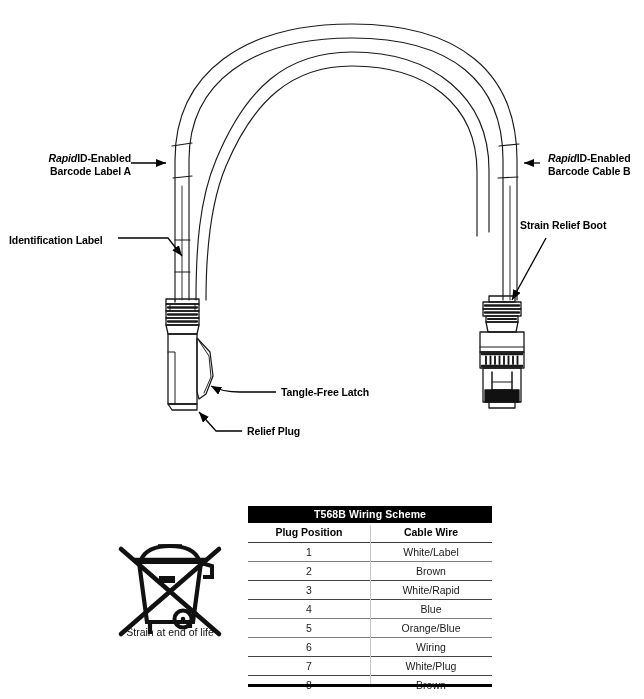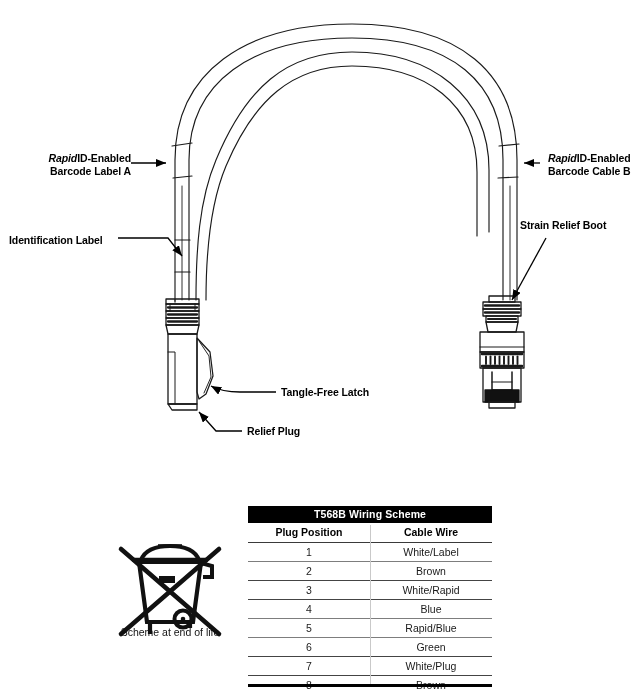--- a/index.html
+++ b/index.html
@@ -285,21 +285,21 @@
       <path d="M 190,622 L 190,628" stroke-width="4.2"></path>
 
       <circle cx="183" cy="619" r="8.5" stroke-width="4.0"></circle>
       <circle cx="183" cy="619" r="2.3" fill="#111111" stroke="none"></circle>
 
       <path d="M 121,549 L 219,634" stroke-width="4.6" stroke-linecap="round"></path>
       <path d="M 219,549 L 121,634" stroke-width="4.6" stroke-linecap="round"></path>
     </g>
   </svg>
 
-  <div id="recycle-caption">Scheme at end of life</div>
+  <div id="recycle-caption">Strain at end of life</div>
 
   <table id="wiring-table">
     <tbody>
       <tr>
         <td class="tbl-title" colspan="2">T568B Wiring Scheme</td>
       </tr>
       <tr>
         <th class="tbl-head col-a">Plug Position</th>
         <th class="tbl-head col-b">Cable Wire</th>
       </tr>
@@ -315,25 +315,25 @@
       <tr>
         <td class="tbl-cell">3</td>
         <td class="tbl-cell">White/Rapid</td>
       </tr>
       <tr class="odd-sep">
         <td class="tbl-cell">4</td>
         <td class="tbl-cell">Blue</td>
       </tr>
       <tr class="odd-sep">
         <td class="tbl-cell">5</td>
-        <td class="tbl-cell">Rapid/Blue</td>
+        <td class="tbl-cell">Orange/Blue</td>
       </tr>
       <tr>
         <td class="tbl-cell">6</td>
-        <td class="tbl-cell">Green</td>
+        <td class="tbl-cell">Wiring</td>
       </tr>
       <tr>
         <td class="tbl-cell">7</td>
         <td class="tbl-cell">White/Plug</td>
       </tr>
       <tr class="last-row">
         <td class="tbl-cell">8</td>
         <td class="tbl-cell">Brown</td>
       </tr>
     </tbody>

